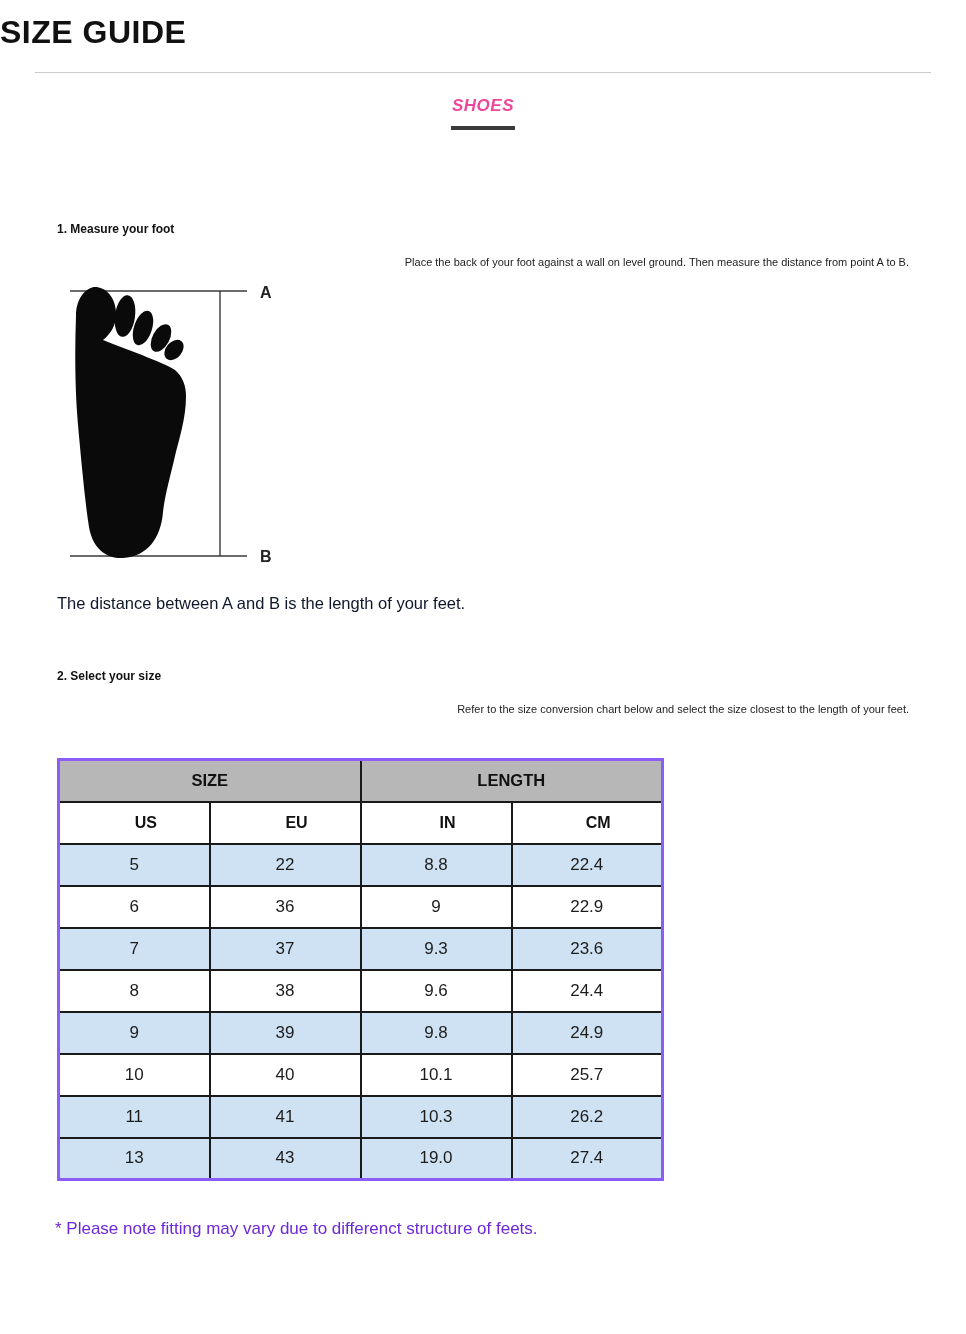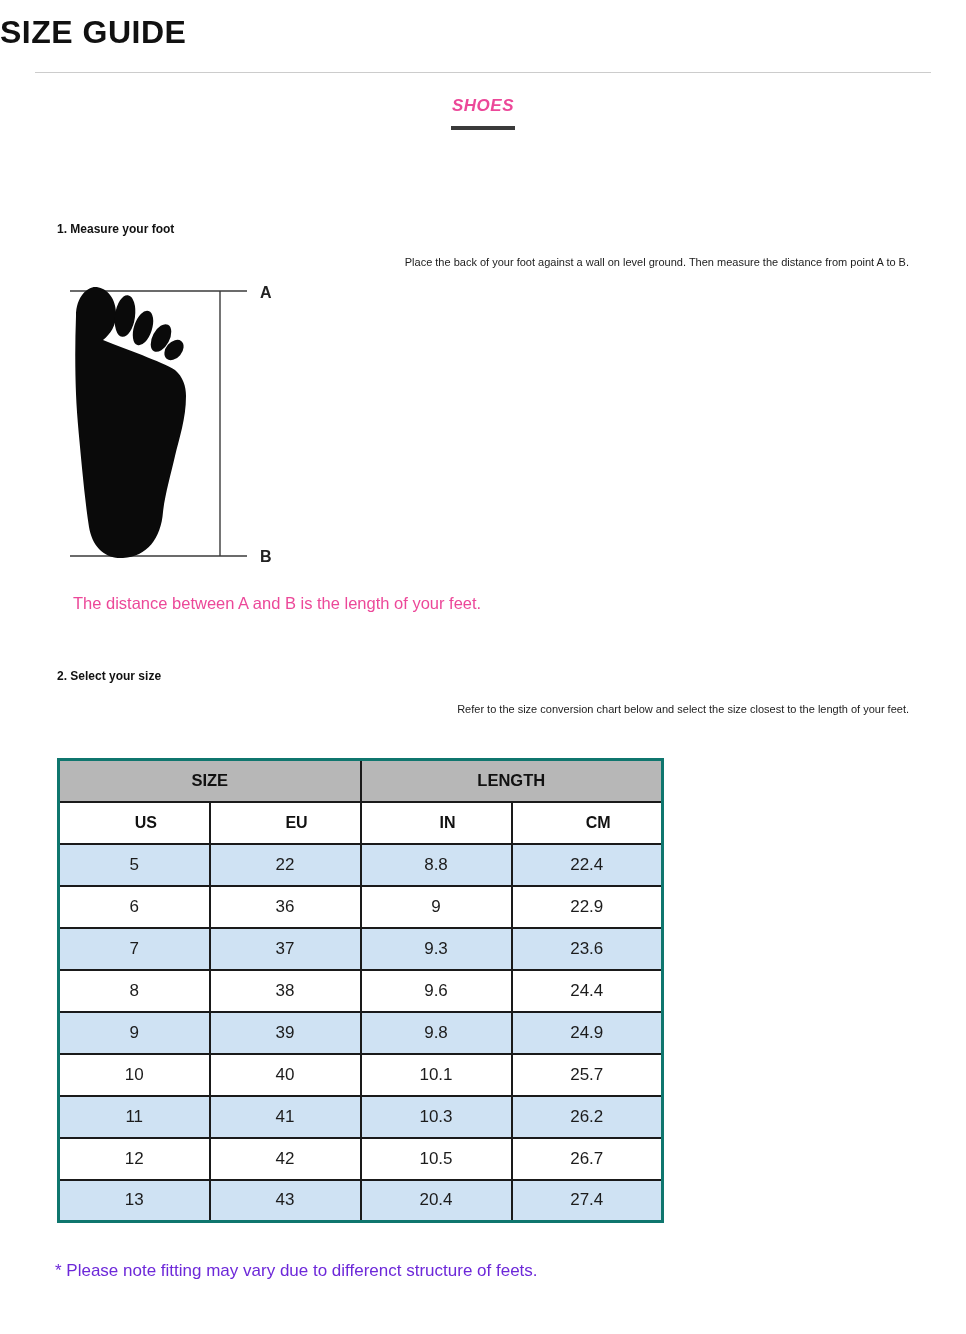--- a/index.html
+++ b/index.html
@@ -56,30 +56,29 @@
     margin-top: 12px;
     font-size: 11px;
     color: #1c1c1c;
     line-height: 20px;
     text-align: right;
   }
   .foot-figure { margin-top: 12px; display: block; }
   .figure-caption {
     margin-top: 19px;
     font-size: 16.5px;
-    color: #ec4899;
+    color: #0f172a;
     line-height: 20px;
-    margin-left: 16px;
   }
   table.size-table {
     margin-top: 39px;
     border-collapse: collapse;
     table-layout: fixed;
     width: 604px;
-    border: 3px solid #0f766e;
+    border: 3px solid #8b5cf6;
   }
   table.size-table th, table.size-table td {
     border: 2px solid #1a1a1a;
     text-align: center;
     vertical-align: middle;
     height: 42px;
     overflow: hidden;
   }
   th.group-header {
     background: #b7b7b7;
@@ -212,30 +211,24 @@
         <td class="cell">40</td>
         <td class="cell">10.1</td>
         <td class="cell">25.7</td>
       </tr>
       <tr class="alt">
         <td class="cell">11</td>
         <td class="cell">41</td>
         <td class="cell">10.3</td>
         <td class="cell">26.2</td>
       </tr>
-      <tr>
-        <td class="cell">12</td>
-        <td class="cell">42</td>
-        <td class="cell">10.5</td>
-        <td class="cell">26.7</td>
-      </tr>
       <tr class="alt">
         <td class="cell">13</td>
         <td class="cell">43</td>
-        <td class="cell">20.4</td>
+        <td class="cell">19.0</td>
         <td class="cell">27.4</td>
       </tr>
     </tbody>
   </table>
 
   <div class="footnote">* Please note fitting may vary due to differenct structure of feets.</div>
 
 </div>
 
 </body></html>

